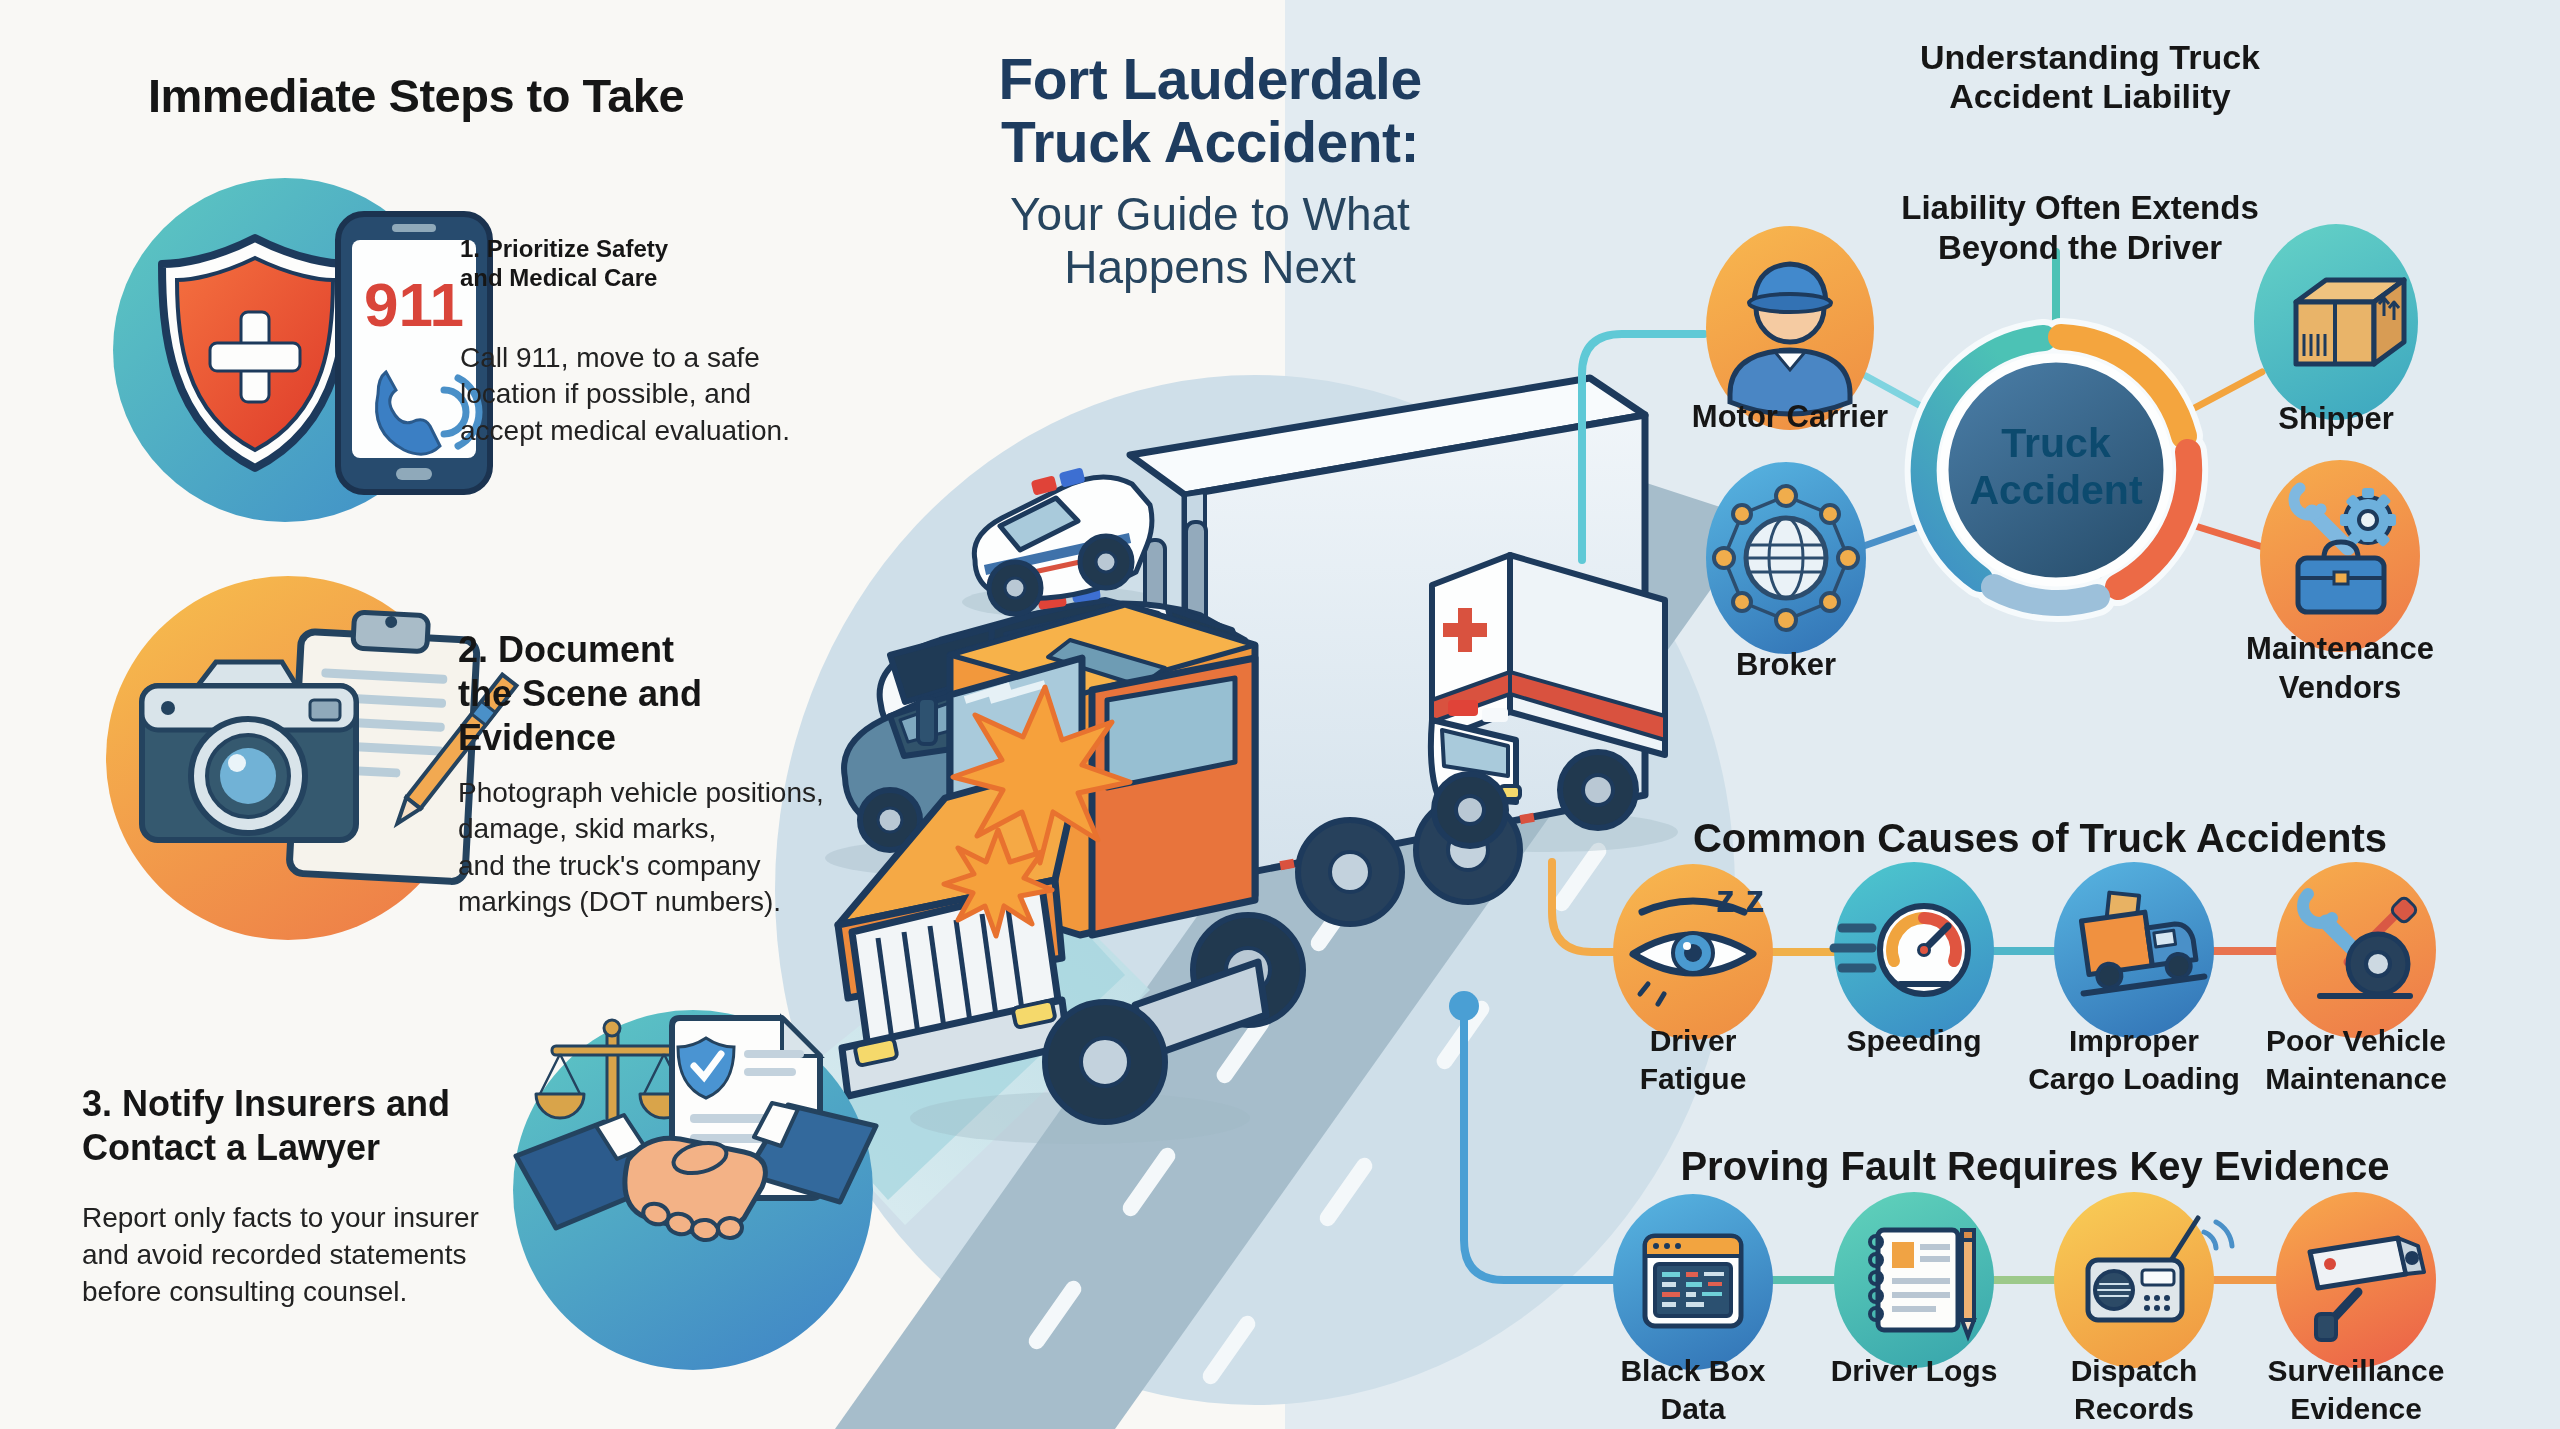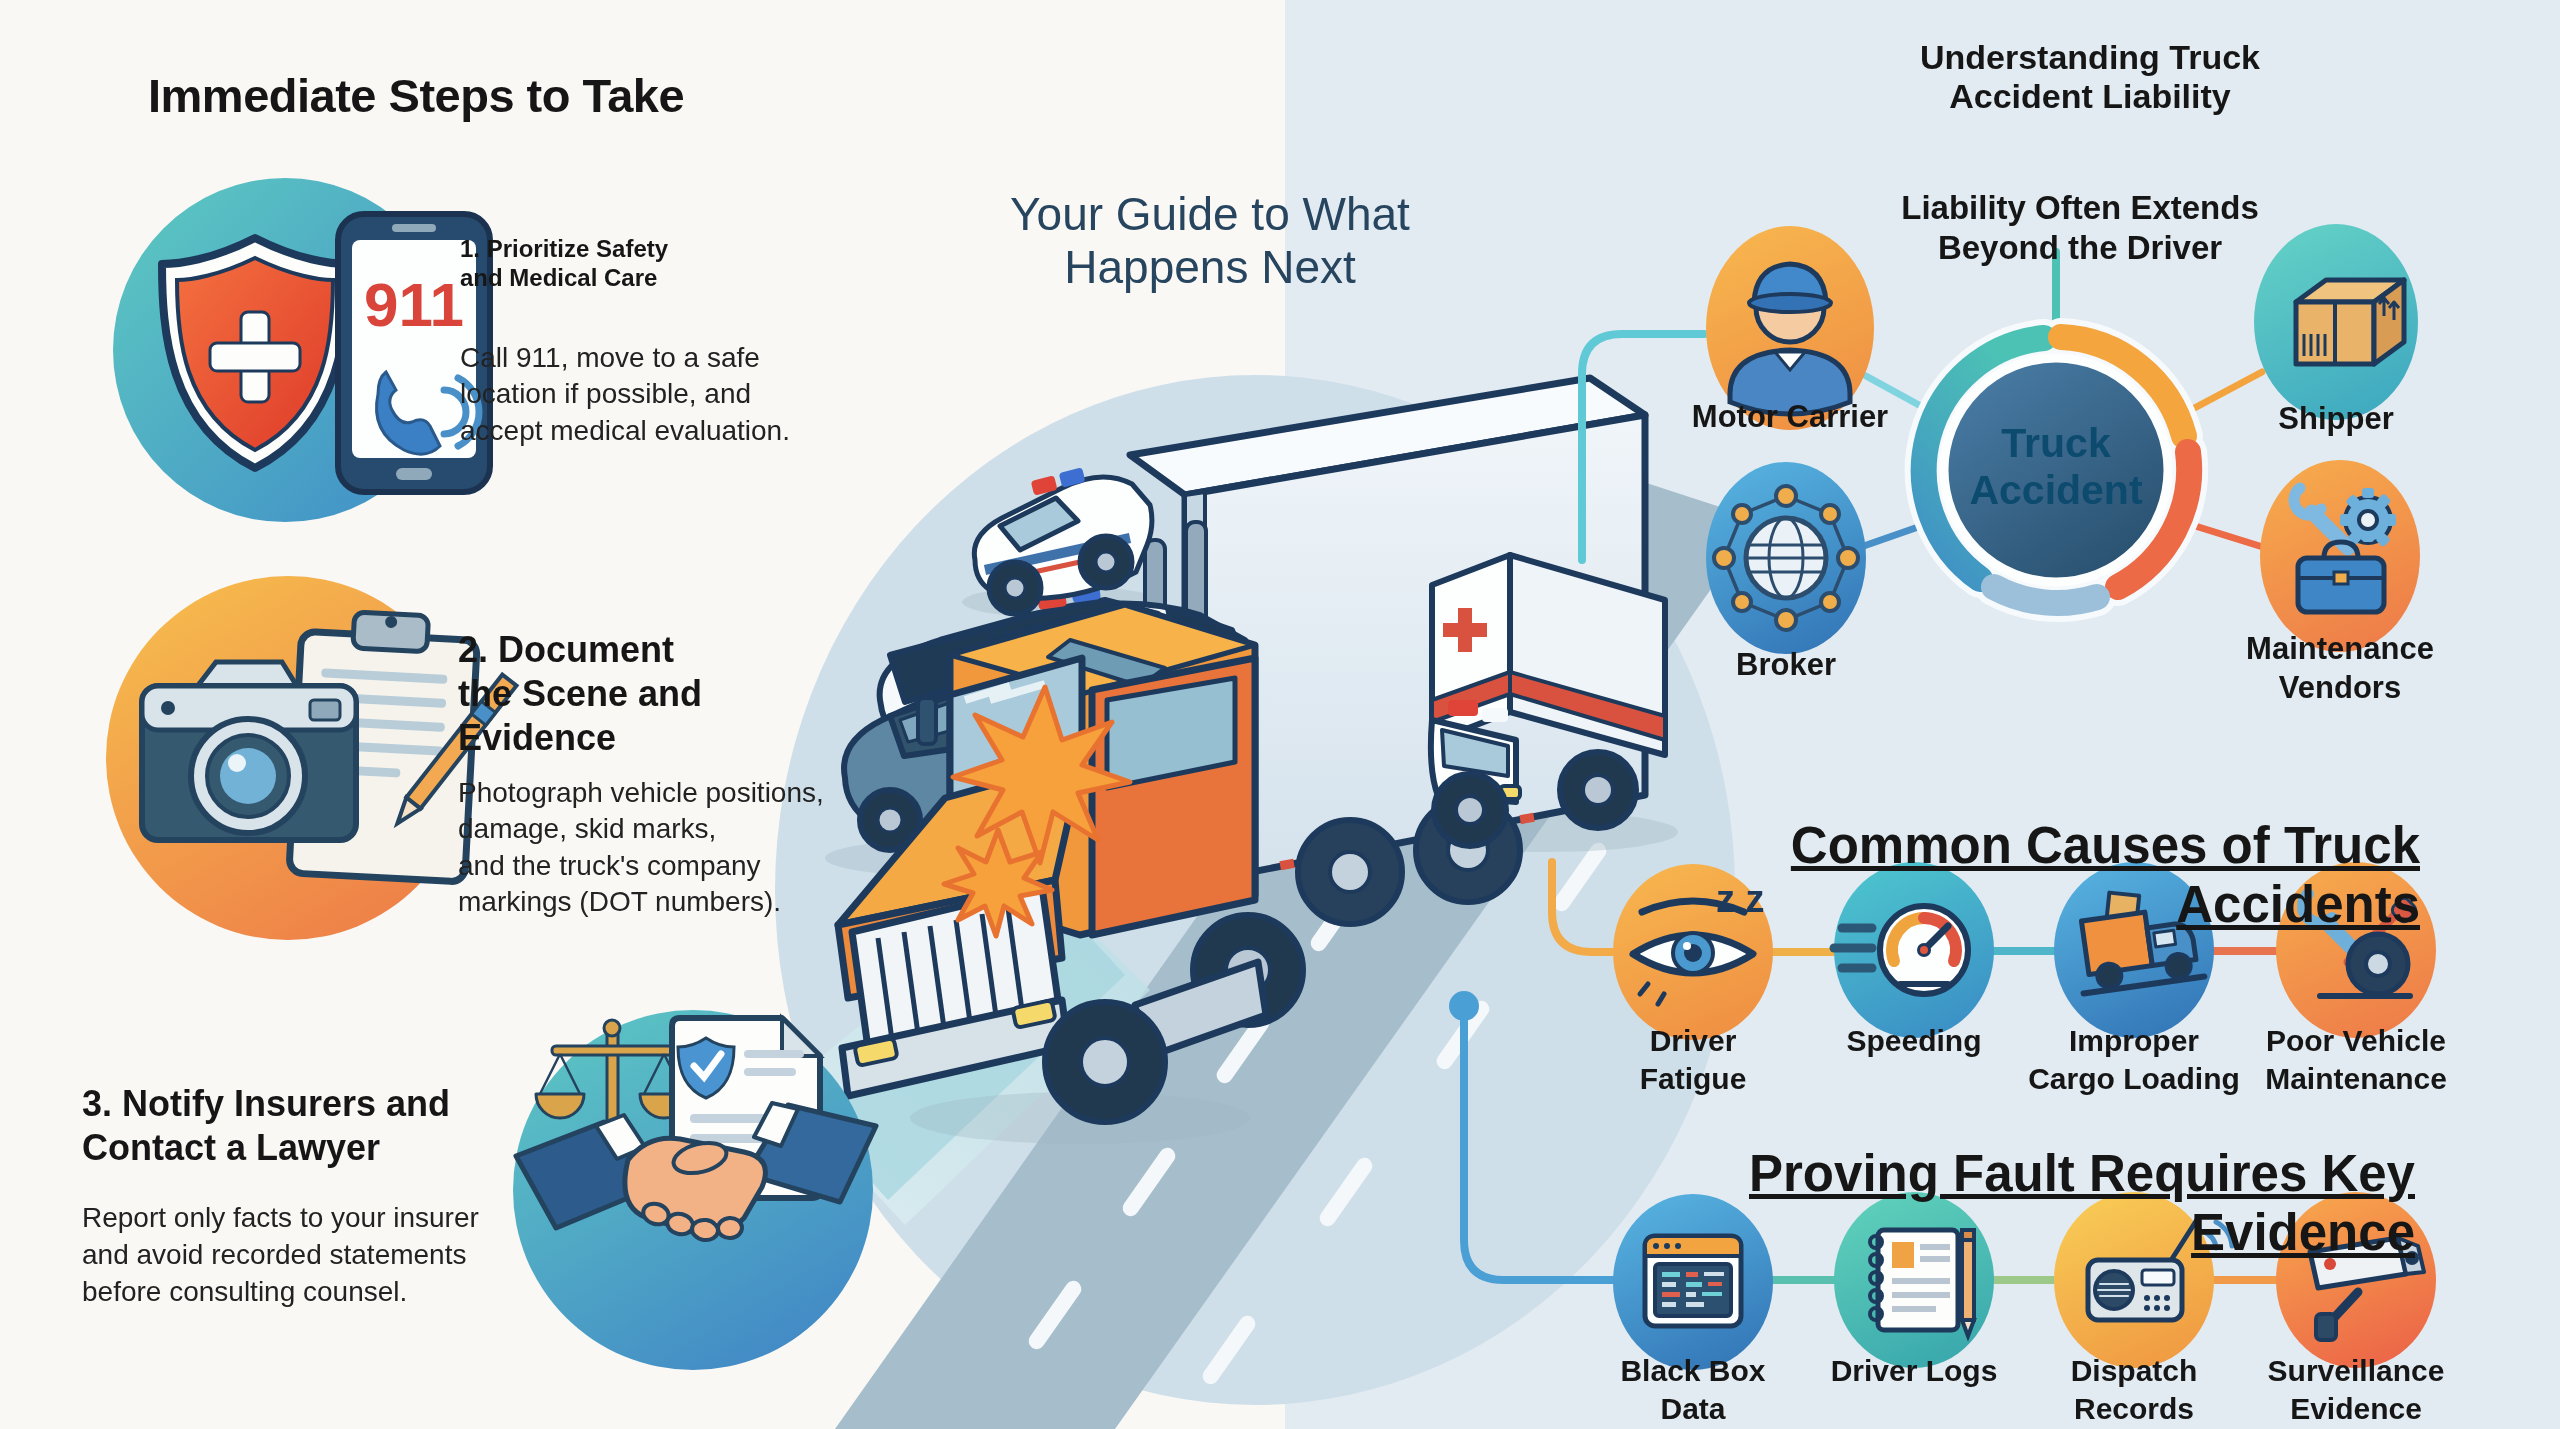--- a/index.html
+++ b/index.html
@@ -21,21 +21,21 @@
          font-weight:500;color:#27455f;}
   .r-title{left:1790px;top:38px;width:600px;text-align:center;font-size:34px;line-height:1.15;font-weight:700;}
   .r-sub{left:1830px;top:188px;width:500px;text-align:center;font-size:33px;line-height:1.22;font-weight:700;}
   .hub-label{left:1951px;top:420px;width:210px;text-align:center;font-size:41px;line-height:1.15;
              font-weight:700;color:#0c4a6e;}
   .n-mc{left:1660px;top:398px;width:260px;}
   .n-sh{left:2216px;top:400px;width:240px;}
   .n-br{left:1666px;top:646px;width:240px;}
   .n-mv{left:2215px;top:630px;width:250px;}
   .node-label{text-align:center;font-size:31px;line-height:1.25;font-weight:700;position:absolute;white-space:pre-line;}
-  .sec-title{position:absolute;text-align:right;font-size:51px;font-weight:700;white-space:pre-line;text-decoration:underline;}
+  .sec-title{position:absolute;text-align:center;font-size:40px;font-weight:700;white-space:pre-line;}
   .causes-title{left:1660px;top:816px;width:760px;}
   .evid-title{left:1655px;top:1144px;width:760px;}
   .item-label{position:absolute;text-align:center;font-size:30px;line-height:1.28;font-weight:700;white-space:pre-line;}
   .i1{left:1583px;top:1022px;width:220px;}
   .i2{left:1804px;top:1022px;width:220px;}
   .i3{left:2024px;top:1022px;width:220px;}
   .i4{left:2246px;top:1022px;width:220px;}
   .e1{left:1583px;top:1352px;width:220px;}
   .e2{left:1804px;top:1352px;width:220px;}
   .e3{left:2024px;top:1352px;width:220px;}
@@ -617,20 +617,22 @@
 damage, skid marks,
 and the truck's company
 markings (DOT numbers).</div>
 
 <div class="t s3-head b">3. Notify Insurers and
 Contact a Lawyer</div>
 <div class="t s3-body">Report only facts to your insurer
 and avoid recorded statements
 before consulting counsel.</div>
 
+<div class="t c-title">Fort Lauderdale
+Truck Accident:</div>
 <div class="t c-sub">Your Guide to What
 Happens Next</div>
 
 <div class="t r-title">Understanding Truck
 Accident Liability</div>
 <div class="t r-sub">Liability Often Extends
 Beyond the Driver</div>
 <div class="t hub-label">Truck
 Accident</div>
 

